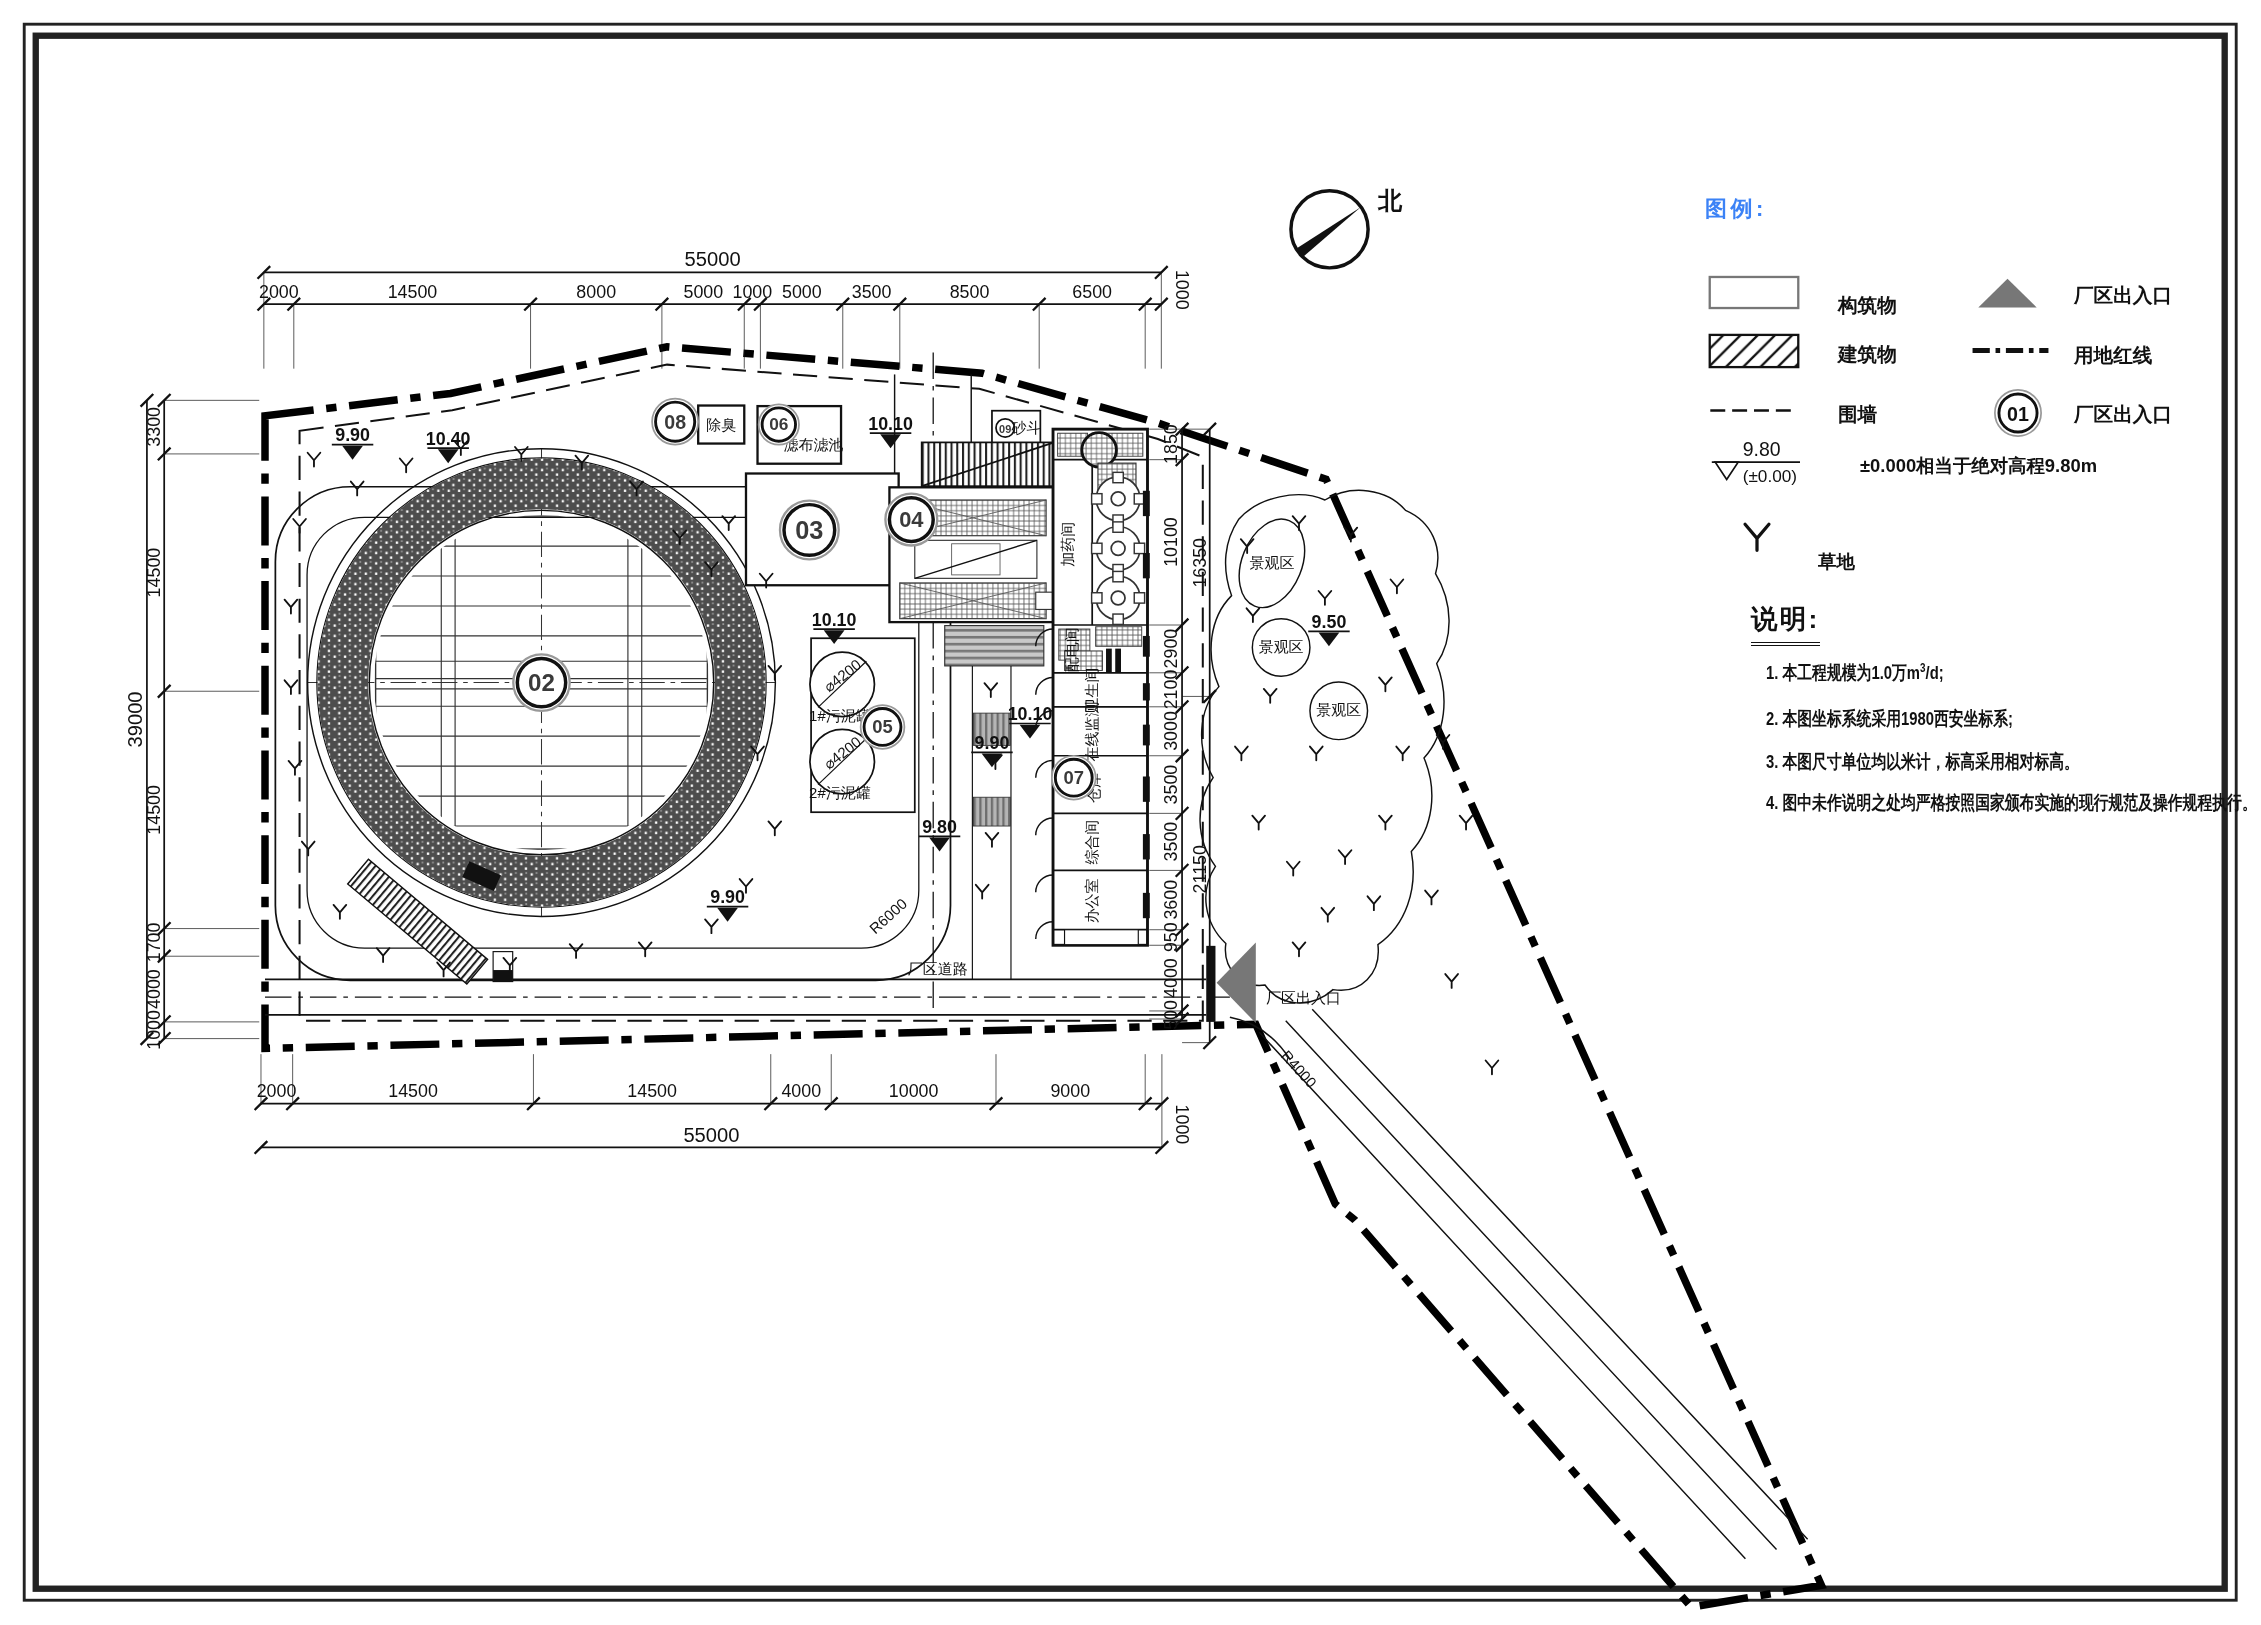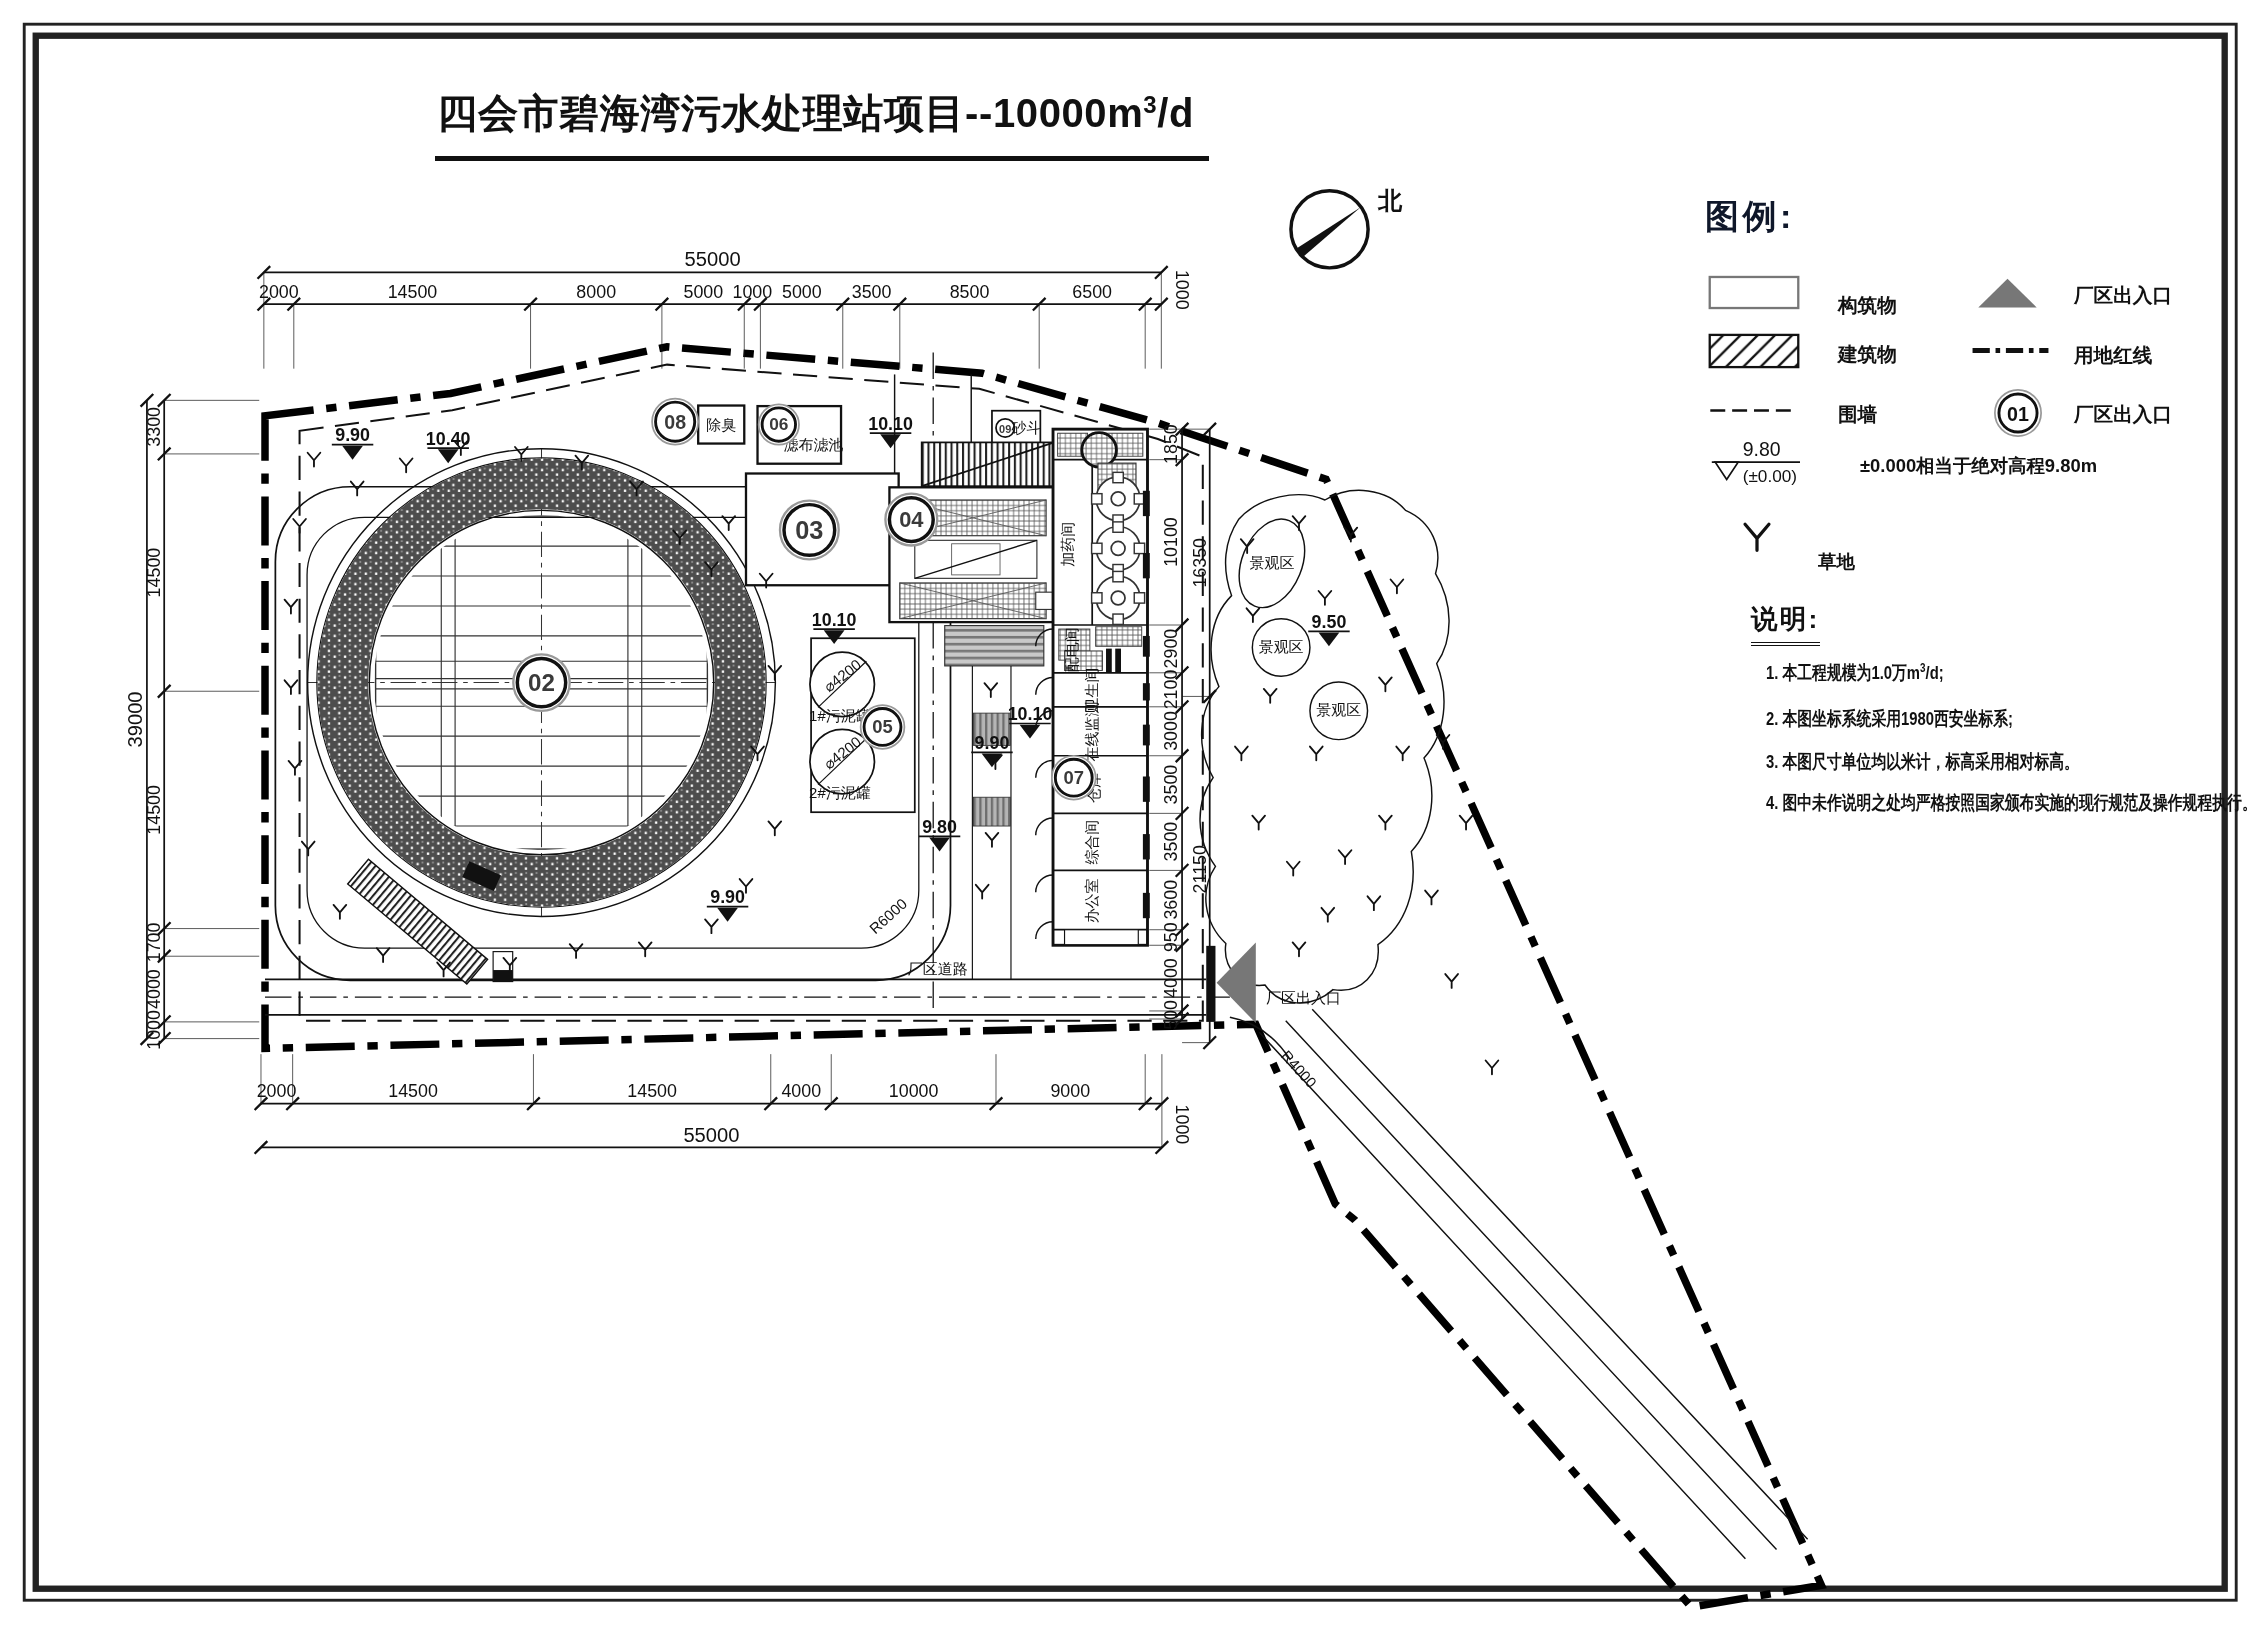--- a/index.html
+++ b/index.html
@@ -9,21 +9,21 @@
   text{font-family:"Liberation Sans",sans-serif;fill:#111;}
   .dim{font-size:31px;}
   .dimT{font-size:35px;}
   .elev{font-size:31px;font-weight:bold;text-anchor:middle;}
   .lbl{font-size:26px;}
   .bub{font-weight:bold;fill:#3a3a3a;text-anchor:middle;}
   .abs{position:absolute;}
   #title{left:435px;top:86px;font-size:40px;font-weight:600;letter-spacing:0.6px;
          border-bottom:5.2px solid #111;padding:0 15px 15px 2.3px;white-space:nowrap;}
   #title sup{font-size:24px;}
-  .leg-head{left:1705px;top:194px;font-size:34px;font-weight:bold;color:#0f172a;letter-spacing:3.5px;}
+  .leg-head{left:1705px;top:194px;font-size:22px;font-weight:bold;color:#3b82f6;letter-spacing:3.5px;}
   .leg-lbl{font-size:19.6px;font-weight:bold;white-space:nowrap;}
   .note-head{left:1751px;top:601px;font-size:26.5px;font-weight:bold;
              border-bottom:4px double #111;padding-bottom:4.6px;letter-spacing:2.3px;}
   .note{left:1766px;font-size:19px;font-weight:bold;white-space:nowrap;
         transform:scaleX(0.78);transform-origin:left top;}
   .note sup{font-size:12.7px;}
 </style>
 </head>
 <body>
 
@@ -455,23 +455,20 @@
     <text transform="translate(2044,1461) rotate(-90)" class="dim">3500</text>
     <text transform="translate(2044,1562) rotate(-90)" class="dim">3600</text>
     <text transform="translate(2044,1627) rotate(-90)" class="dim" font-size="24">950</text>
     <text transform="translate(2044,1698) rotate(-90)" class="dim">4000</text>
     <text transform="translate(2044,1762) rotate(-90)" class="dim" font-size="24">500</text>
     <text transform="translate(2094,977) rotate(-90)" class="dim">16350</text>
     <text transform="translate(2094,1509) rotate(-90)" class="dim">21150</text>
   </g>
 </svg>
 
-<div id="title" class="abs">
-  <span>四会市碧海湾污水处理站项目--10000m</span><sup>3</sup><span>/d</span>
-</div>
 
 <div class="abs leg-head">图例:</div>
 
 <svg class="abs" style="left:1708px;top:275px;" width="92" height="35" viewBox="0 0 160 60">
   <rect x="3" y="3" width="154" height="54" fill="#fff" stroke="#777" stroke-width="4"></rect>
 </svg>
 <div class="abs leg-lbl" style="left:1838px;top:282px;margin-top:10px;">构筑物</div>
 
 <svg class="abs" style="left:1708px;top:333px;" width="92" height="36" viewBox="0 0 160 62">
   <rect x="3" y="3" width="154" height="56" fill="url(#hatch)" stroke="#111" stroke-width="4"></rect>

